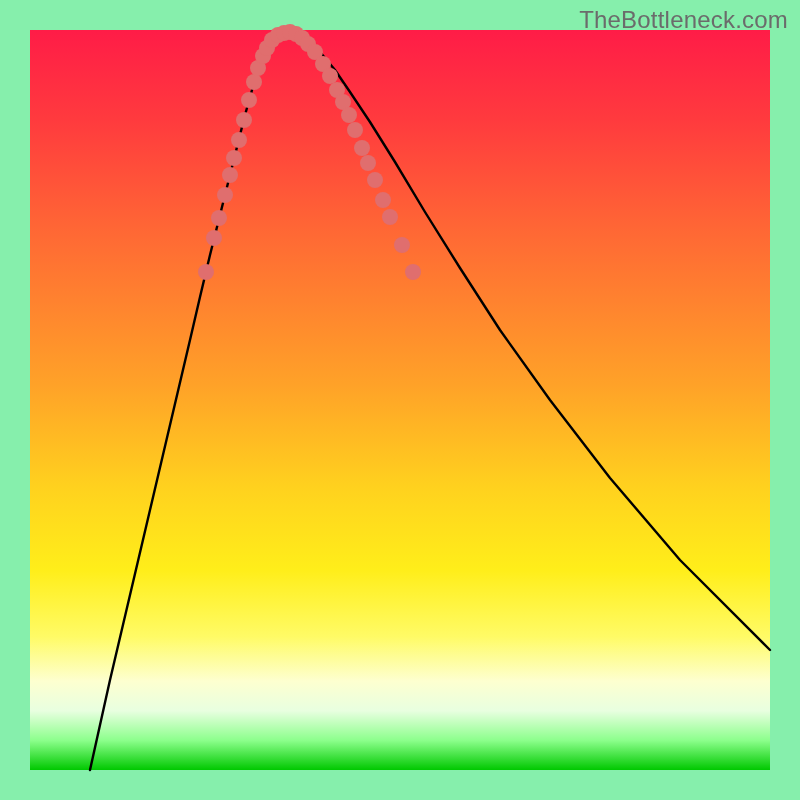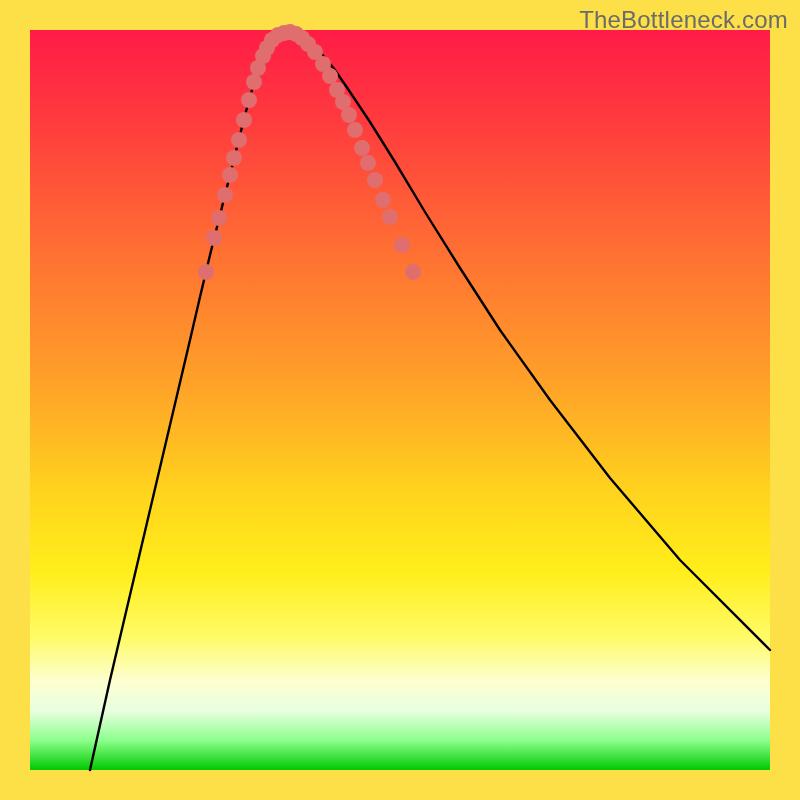--- a/index.html
+++ b/index.html
@@ -7,21 +7,21 @@
     padding: 0;
     width: 800px;
     height: 800px;
     overflow: hidden;
     background: #000;
     font-family: Arial, Helvetica, sans-serif;
   }
   .frame {
     position: absolute;
     inset: 0;
-    background: #fde047;
+    background: #86efac;
   }
   .plot {
     position: absolute;
     left: 30px;
     top: 30px;
     width: 740px;
     height: 740px;
     
     background: linear-gradient(
       to bottom,

